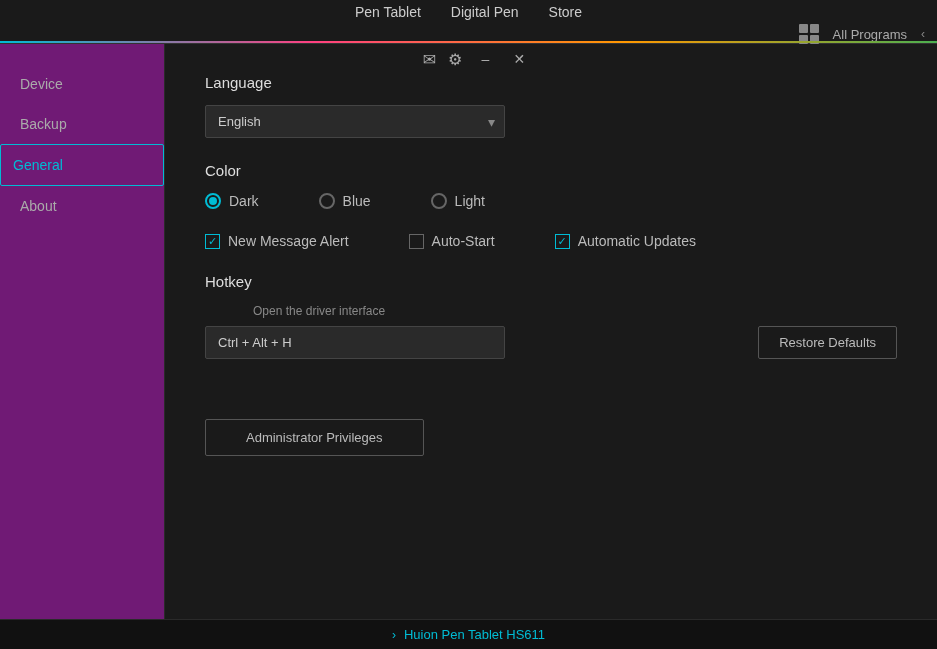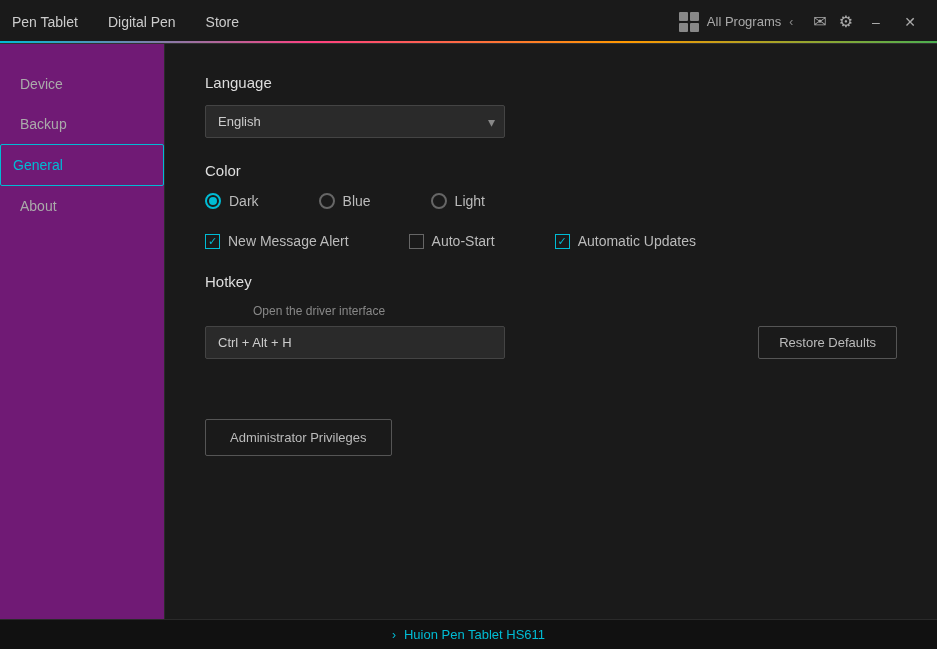--- a/index.html
+++ b/index.html
@@ -15,20 +15,21 @@
 
     
     .titlebar {
       display: flex;
       align-items: center;
       background: #1a1a1a;
       height: 44px;
       padding: 0 12px;
       border-bottom: 1px solid #333;
       position: relative;
+      flex-direction: column;
     }
     .titlebar::after {
       content: '';
       position: absolute;
       bottom: 0;
       left: 0;
       right: 0;
       height: 2px;
       background: linear-gradient(to right, #00bcd4, #ff4081, #ff9800, #4caf50);
     }
@@ -39,21 +40,21 @@
     }
     .nav-tab {
       color: #cccccc;
       cursor: pointer;
       font-size: 14px;
       padding: 4px 0;
     }
     .programs-area {
       display: flex;
       align-items: center;
-      gap: 8px;
+      gap: 14px;
       margin-left: auto;
     }
     .programs-icon {
       display: grid;
       grid-template-columns: 1fr 1fr;
       gap: 2px;
       width: 20px;
       height: 20px;
     }
     .programs-icon span {
@@ -267,21 +268,21 @@
       font-size: 13px;
       border-radius: 2px;
       margin-left: auto;
     }
 
     
     .admin-btn {
       background: transparent;
       border: 1px solid #555;
       color: #bbb;
-      padding: 10px 24px;
+      padding: 10px 40px;
       cursor: pointer;
       font-size: 13px;
       border-radius: 2px;
       margin-top: 30px;
     }
 
     
     .bottom-bar {
       height: 30px;
       background: #111;

